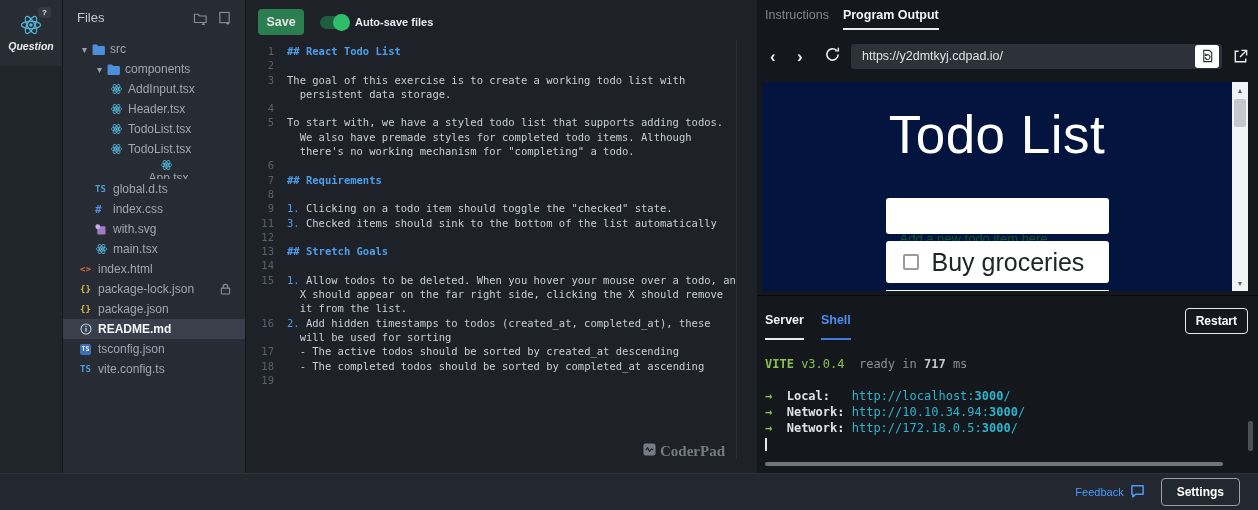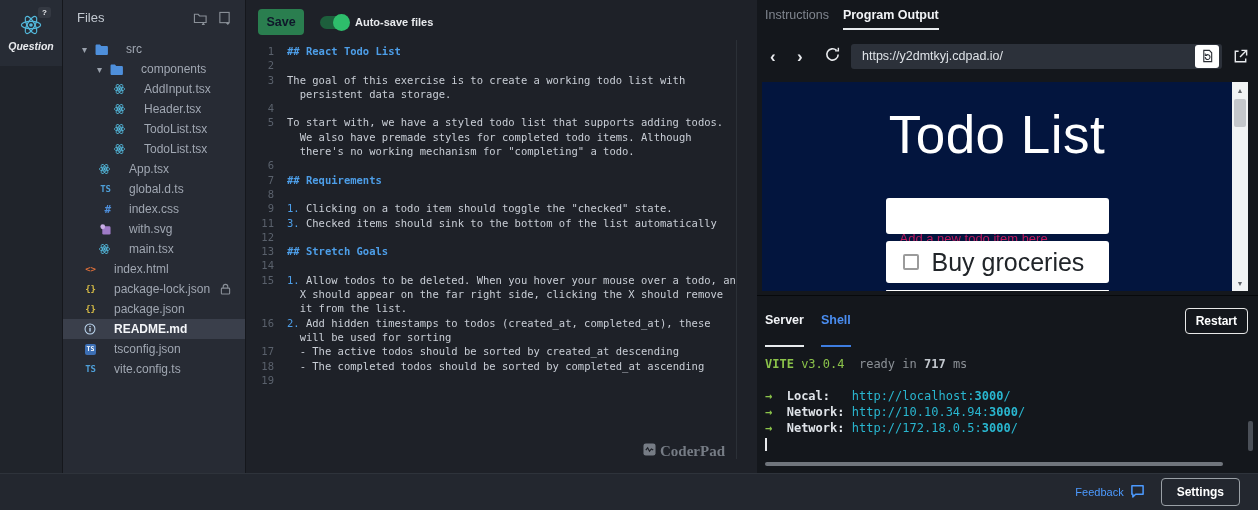--- a/index.html
+++ b/index.html
@@ -22,35 +22,35 @@
                border-left:1px solid #15171c;border-right:1px solid #15171c;}
   .files-head{display:flex;align-items:center;padding:10px 14px 6px 14px;}
   .files-title{font-size:13px;color:#c2c8d0;flex:1;}
   .fh-icons{display:flex;gap:10px;}
   .fh-icons svg{display:block;cursor:pointer;}
   .ftree{padding-top:8px;font-size:12px;color:#a0a7b2;}
   .trow{display:flex;align-items:center;height:20px;cursor:pointer;white-space:nowrap;}
   .trow.sel{background:#3a3f4b;color:#f4f6f9;font-weight:bold;}
   .chev{width:15px;display:inline-flex;justify-content:center;color:#9aa1ac;font-size:10px;}
   .fspacer{width:3px;display:inline-block;}
-  .ficon{width:16px;display:inline-flex;justify-content:flex-end;align-items:center;margin-right:18px;
+  .ficon{width:16px;display:inline-flex;justify-content:flex-start;align-items:center;margin-right:2px;
          font-family:"DejaVu Sans Mono",monospace;}
   .flabel{overflow:hidden;text-overflow:ellipsis;}
   .lockico{margin-left:auto;margin-right:14px;display:inline-flex;}
   .ic-ts{color:#4e9fd8;font-weight:bold;font-size:9px;letter-spacing:0;}
   .ic-hash{color:#4e8fdb;font-weight:bold;font-size:11px;}
   .ic-html{color:#e0703a;font-weight:bold;font-size:9px;}
   .ic-json{color:#d3b945;font-weight:bold;font-size:9px;}
   .ic-tsc{background:#3d6fb4;color:#fff;font-weight:bold;font-size:6.5px;width:11px;height:11px;
           border-radius:2px;display:inline-flex;align-items:center;justify-content:center;}
 
   
   .editor-panel{position:absolute;left:246px;top:0;width:511px;height:473px;background:#1e2128;}
   .ed-toolbar{height:44px;display:flex;align-items:center;padding-left:12px;gap:16px;}
-  .save-btn{width:46px;height:26px;background:#2a7e4f;color:#0f172a;font-weight:bold;font-size:12.5px;
+  .save-btn{width:46px;height:26px;background:#2a7e4f;color:#e5e5e5;font-weight:bold;font-size:12.5px;
             border:none;border-radius:4px;cursor:pointer;font-family:"Liberation Sans",sans-serif;}
   .autosave{display:flex;align-items:center;gap:7px;cursor:pointer;}
   .tog-track{width:28px;height:13px;background:#1d5f3c;border-radius:7px;position:relative;}
   .tog-knob{position:absolute;right:-2px;top:-2px;width:17px;height:17px;border-radius:50%;background:#2ebd6b;}
   .autosave-label{font-size:11px;font-weight:bold;color:#e8eaed;}
   .code{font-family:"DejaVu Sans Mono",monospace;font-size:10.5px;line-height:14.3px;}
   .cline{display:flex;}
   .gut{width:28px;text-align:right;color:#5a616c;flex:none;user-select:none;}
   .ctext{margin-left:13px;width:452px;white-space:pre-wrap;padding-left:2ch;text-indent:-2ch;
          color:#c9ced6;word-break:break-word;}
@@ -73,35 +73,35 @@
   .url-tool{position:absolute;right:3px;top:1px;width:24px;height:23px;background:#fff;border-radius:3px;
             display:flex;align-items:center;justify-content:center;cursor:pointer;}
   .ext-btn{margin-left:10px;cursor:pointer;display:flex;}
 
   
   .preview{position:absolute;left:5px;top:82px;width:486px;height:209px;background:#03153e;overflow:hidden;}
   .pv-inner{width:470px;height:100%;display:flex;flex-direction:column;align-items:center;}
   .pv-title{color:#fff;font-size:53px;margin-top:22px;letter-spacing:.5px;}
   .pv-input{margin-top:33px;width:223px;height:36px;background:#fff;border-radius:3px;
             display:flex;align-items:center;padding-left:14px;cursor:text;}
-  .pv-ph{color:#be185d;font-size:13px;margin-top:44px;}
+  .pv-ph{color:#14532d;font-size:13px;margin-top:44px;}
   .pv-card{margin-top:7px;width:223px;height:42px;background:#fff;border-radius:3px;
            display:flex;align-items:center;padding-left:17px;cursor:pointer;}
   .pv-check{width:16px;height:16px;border:2px solid #9b9b9b;border-radius:2px;background:#fff;flex:none;cursor:pointer;}
   .pv-todo-label{margin-left:13px;color:#212529;font-size:25px;}
   .pv-card.partial{height:20px;align-items:flex-start;}
   .pv-scroll{position:absolute;right:0;top:0;width:16px;height:100%;background:#f1f3f4;}
   .pv-sb-arrow{height:16px;display:flex;align-items:center;justify-content:center;color:#5f6368;font-size:7px;}
   .pv-sb-arrow.down{position:absolute;bottom:0;left:0;right:0;}
   .pv-thumb{position:absolute;top:17px;left:2px;width:12px;height:28px;background:#c4c7cb;border-radius:2px;}
 
   
   .console{position:absolute;left:0;top:295px;width:501px;height:178px;background:#14171c;border-top:1px solid #07090c;}
   .con-tabs{display:flex;gap:17px;padding:17px 0 0 8px;font-size:12.5px;}
-  .con-tab{padding-bottom:18px;cursor:pointer;}
+  .con-tab{padding-bottom:11px;cursor:pointer;}
   .con-tab.server{color:#f2f4f7;font-weight:bold;border-bottom:2px solid #e8ebee;}
   .con-tab.shell{color:#4a8df0;font-weight:bold;border-bottom:2px solid #3e7de0;}
   .restart-btn{position:absolute;right:10px;top:12px;background:transparent;border:1px solid #e8e8e8;
                border-radius:4px;color:#fff;font-weight:bold;font-size:12px;padding:5px 10px;cursor:pointer;
                font-family:"Liberation Sans",sans-serif;}
   .term{position:absolute;left:8px;top:60px;font-family:"DejaVu Sans Mono",monospace;font-size:12px;
         line-height:16px;white-space:pre;}
   .t-green{color:#8bc34a;} .t-green-bold{color:#8bc34a;font-weight:bold;}
   .t-gray{color:#8b9096;} .t-gray-bold{color:#c3c8ce;font-weight:bold;}
   .t-white-bold{color:#dfe3e8;font-weight:bold;}
@@ -227,21 +227,21 @@
               <g stroke="#53b9dc" fill="none" stroke-width="1.6">
                 <ellipse cx="12" cy="12" rx="10.5" ry="4"></ellipse>
                 <ellipse cx="12" cy="12" rx="10.5" ry="4" transform="rotate(60 12 12)"></ellipse>
                 <ellipse cx="12" cy="12" rx="10.5" ry="4" transform="rotate(120 12 12)"></ellipse>
               </g>
               <circle cx="12" cy="12" r="2.4" fill="#53b9dc"></circle>
             </svg>
           </span>
           <span class="flabel">TodoList.tsx</span>
         </div>
-        <div class="trow" style="padding-left: 29px;">
+        <div class="trow" style="padding-left: 29px; flex-direction: column;">
           <span class="fspacer"></span>
           <span class="ficon">
             <svg width="13" height="12" viewBox="0 0 24 24">
               <g stroke="#53b9dc" fill="none" stroke-width="1.6">
                 <ellipse cx="12" cy="12" rx="10.5" ry="4"></ellipse>
                 <ellipse cx="12" cy="12" rx="10.5" ry="4" transform="rotate(60 12 12)"></ellipse>
                 <ellipse cx="12" cy="12" rx="10.5" ry="4" transform="rotate(120 12 12)"></ellipse>
               </g>
               <circle cx="12" cy="12" r="2.4" fill="#53b9dc"></circle>
             </svg>

